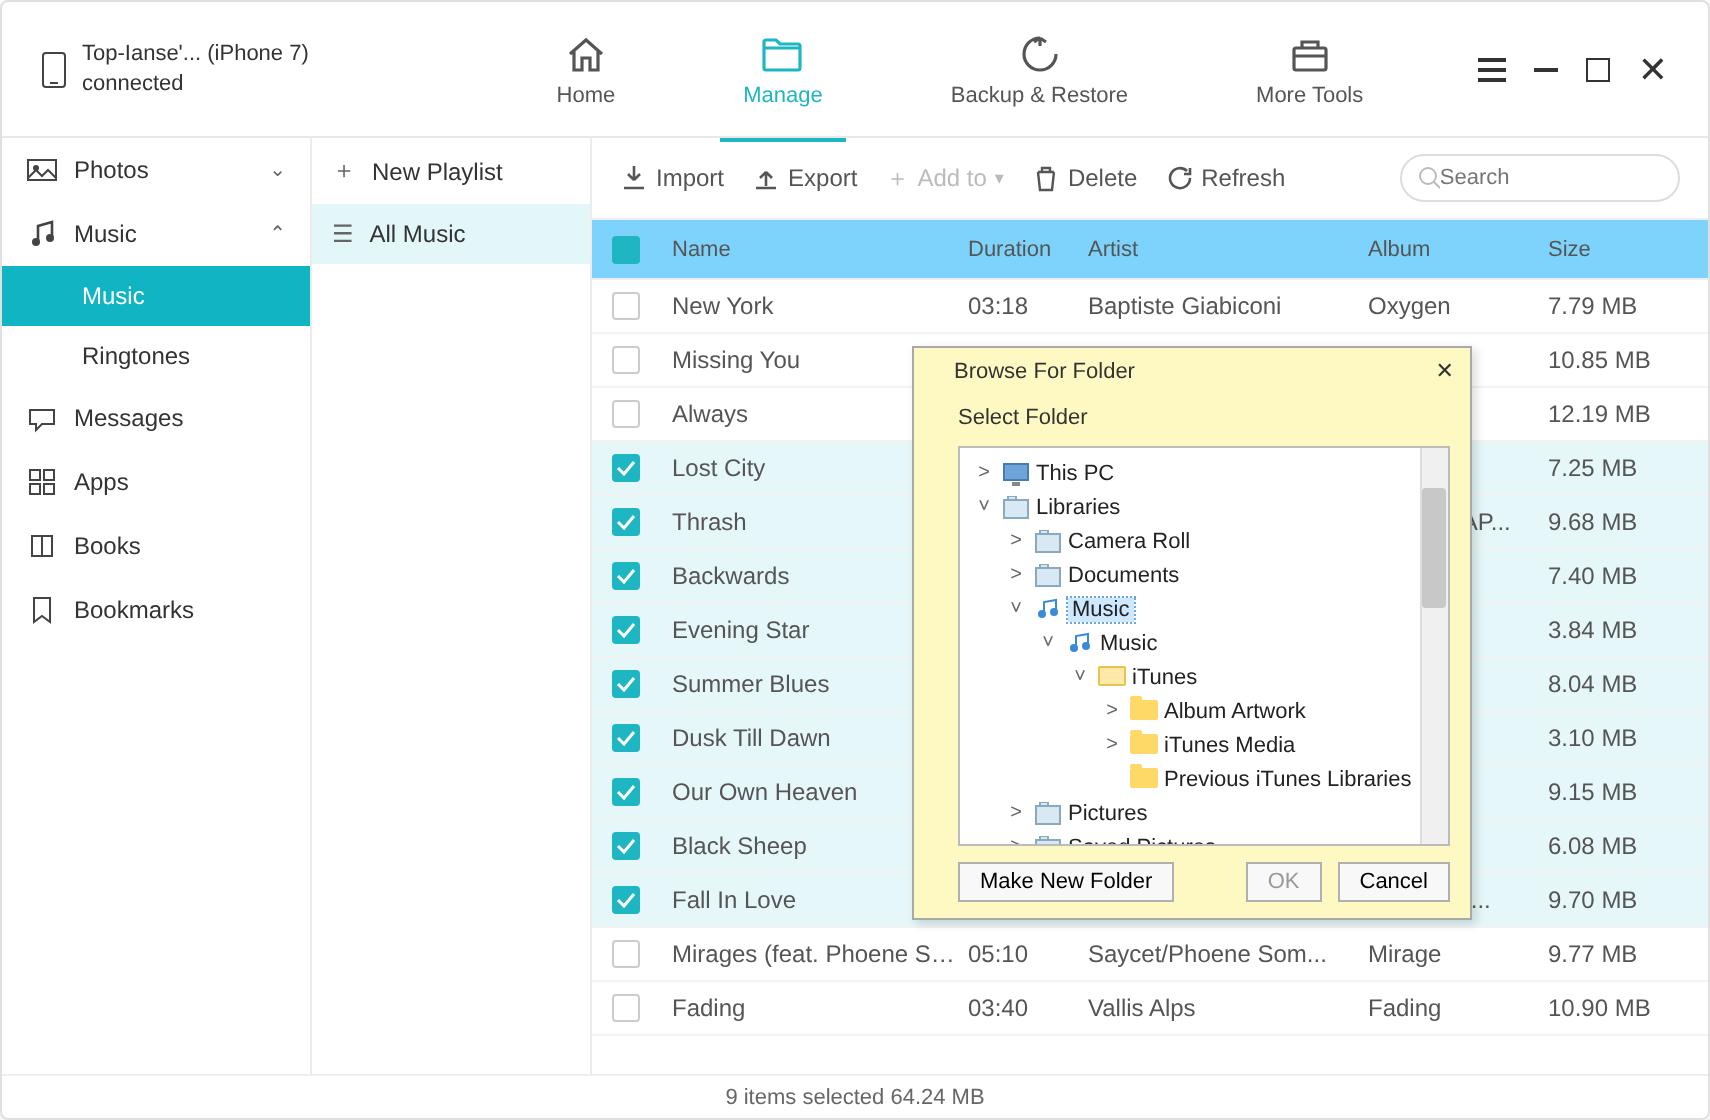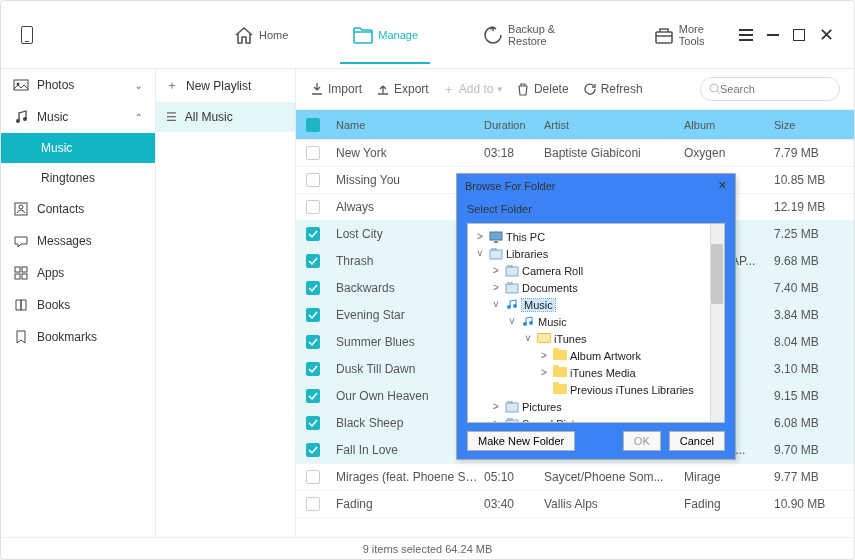--- a/index.html
+++ b/index.html
@@ -5,21 +5,21 @@
   * { box-sizing: border-box; margin: 0; padding: 0; }
   body { font-family: "Segoe UI", Arial, sans-serif; font-size: 12px; color: #333; background: #fff; width: 855px; height: 560px; overflow: hidden; position: relative; border: 1px solid #e0e0e0; border-radius: 4px; box-shadow: 0 2px 8px rgba(0,0,0,0.1); }
   
   
   .header { display: flex; align-items: center; height: 68px; border-bottom: 1px solid #e8e8e8; padding: 0 20px; }
   .device { display: flex; align-items: center; width: 200px; }
   .device-icon { width: 12px; height: 18px; border: 1.5px solid #444; border-radius: 2px; margin-right: 8px; position: relative; }
   .device-icon::after { content: ""; position: absolute; bottom: 1px; left: 50%; transform: translateX(-50%); width: 4px; height: 1px; background: #444; }
   .device-text { font-size: 11px; line-height: 1.3; }
   .tabs { display: flex; flex: 1; justify-content: center; gap: 40px; }
-  .tab { display: flex; align-items: center; gap: 4px; padding: 8px 12px; cursor: pointer; color: #555; position: relative; }
+  .tab { display: flex; flex-direction: column; align-items: center; gap: 4px; padding: 8px 12px; cursor: pointer; color: #555; position: relative; }
   .tab.active { color: #1fb6c4; }
   .tab.active::after { content: ""; position: absolute; bottom: -9px; left: 0; right: 0; height: 2px; background: #1fb6c4; }
   .tab .icon { width: 22px; height: 22px; }
   .tab span { font-size: 11px; }
   .winctrl { display: flex; gap: 14px; align-items: center; font-size: 18px; color: #333; }
   .winctrl .hamb-lines { display:flex; flex-direction:column; gap:3px;}
   .winctrl .hamb-lines div{ width:14px; height:2px; background:#333;}
   .minbox { width: 12px; height: 2px; background: #333; }
   .maxbox { width: 12px; height: 12px; border: 1.5px solid #333; }
 
@@ -57,21 +57,21 @@
   .trow .chk { width: 14px; height: 14px; border: 1px solid #ccc; border-radius: 2px; display: flex; align-items: center; justify-content: center; }
   .trow.sel .chk { background: #1fb6c4; border-color: #1fb6c4; color: #fff; }
   .trow .chk svg { width: 10px; height: 10px; }
   .cell { white-space: nowrap; overflow: hidden; text-overflow: ellipsis; padding-right: 6px; }
   .size-cell { text-align: left; }
 
   
   .status { height: 22px; border-top: 1px solid #eee; display: flex; align-items: center; justify-content: center; font-size: 11px; color: #666; }
 
   
-  .dialog { position: absolute; left: 455px; top: 172px; width: 280px; background: #3b82f6; border: 1px solid #a9a9a9; box-shadow: 2px 2px 5px rgba(0,0,0,0.15); font-size: 11px; }
+  .dialog { position: absolute; left: 455px; top: 172px; width: 280px; background: #fef9c3; border: 1px solid #a9a9a9; box-shadow: 2px 2px 5px rgba(0,0,0,0.15); font-size: 11px; padding-left: 12px; }
   .dialog-titlebar { display: flex; align-items: center; justify-content: space-between; padding: 5px 8px; font-size: 11px; color: #333; }
   .dialog-body { padding: 0 10px 8px; }
   .dialog-label { font-size: 11px; color: #333; padding: 6px 0 8px; }
   .tree { background: #fff; border: 1px solid #bbb; height: 200px; overflow: auto; padding: 4px 2px; position: relative; }
   .tree-scrollbar { position: absolute; right: 0; top: 0; bottom: 0; width: 14px; background: #f0f0f0; border-left: 1px solid #ddd; }
   .tree-thumb { position: absolute; right: 1px; top: 20px; width: 12px; height: 60px; background: #c8c8c8; border-radius: 2px; }
   .tnode { display: flex; align-items: center; gap: 3px; height: 17px; padding-right: 14px; }
   .tw { width: 12px; text-align: center; color: #666; cursor: pointer; font-size: 10px; }
   .ficon { width: 14px; height: 12px; display: inline-flex; }
   .folder { width: 14px; height: 10px; background: #ffd968; border-radius: 1px; position: relative; }
@@ -85,20 +85,24 @@
   .dialog-buttons .spacer { flex: 1; }
 
   svg { display: block; }
 </style>
 </head>
 <body>
 
 <div class="header">
   <div class="device">
     <div class="device-icon"></div>
+    <div class="device-text">
+      <div>Top-Ianse'... (iPhone 7)</div>
+      <div>connected</div>
+    </div>
   </div>
   <div class="tabs" id="tabs">
       <div class="tab">
         <div class="icon">
           <svg width="22" height="22">
             <path d="M3 11l8-7 8 7M5 9v10h4v-6h4v6h4V9" stroke="currentColor" fill="none" stroke-width="1.6"></path>
           </svg>
         </div>
         <span>Home</span>
       </div>
@@ -162,30 +166,20 @@
           </svg>
         </span>
         <span>Music</span>
         <span class="chev">⌃</span>
       </div>
       <div class="sidebar-item sub active">
         <span>Music</span>
       </div>
       <div class="sidebar-item sub">
         <span>Ringtones</span>
-      </div>
-      <div class="sidebar-item">
-        <span class="sb-icon">
-          <svg width="16" height="16">
-            <rect x="2" y="2" width="12" height="12" stroke="#444" fill="none"></rect>
-            <circle cx="8" cy="6" r="2" stroke="#444" fill="none"></circle>
-            <path d="M4 12c1-2 3-3 4-3s3 1 4 3" stroke="#444" fill="none"></path>
-          </svg>
-        </span>
-        <span>Contacts</span>
       </div>
       <div class="sidebar-item">
         <span class="sb-icon">
           <svg width="16" height="16">
             <path d="M2 4h12v7H8l-3 3v-3H2z" stroke="#444" fill="none"></path>
           </svg>
         </span>
         <span>Messages</span>
       </div>
       <div class="sidebar-item">

